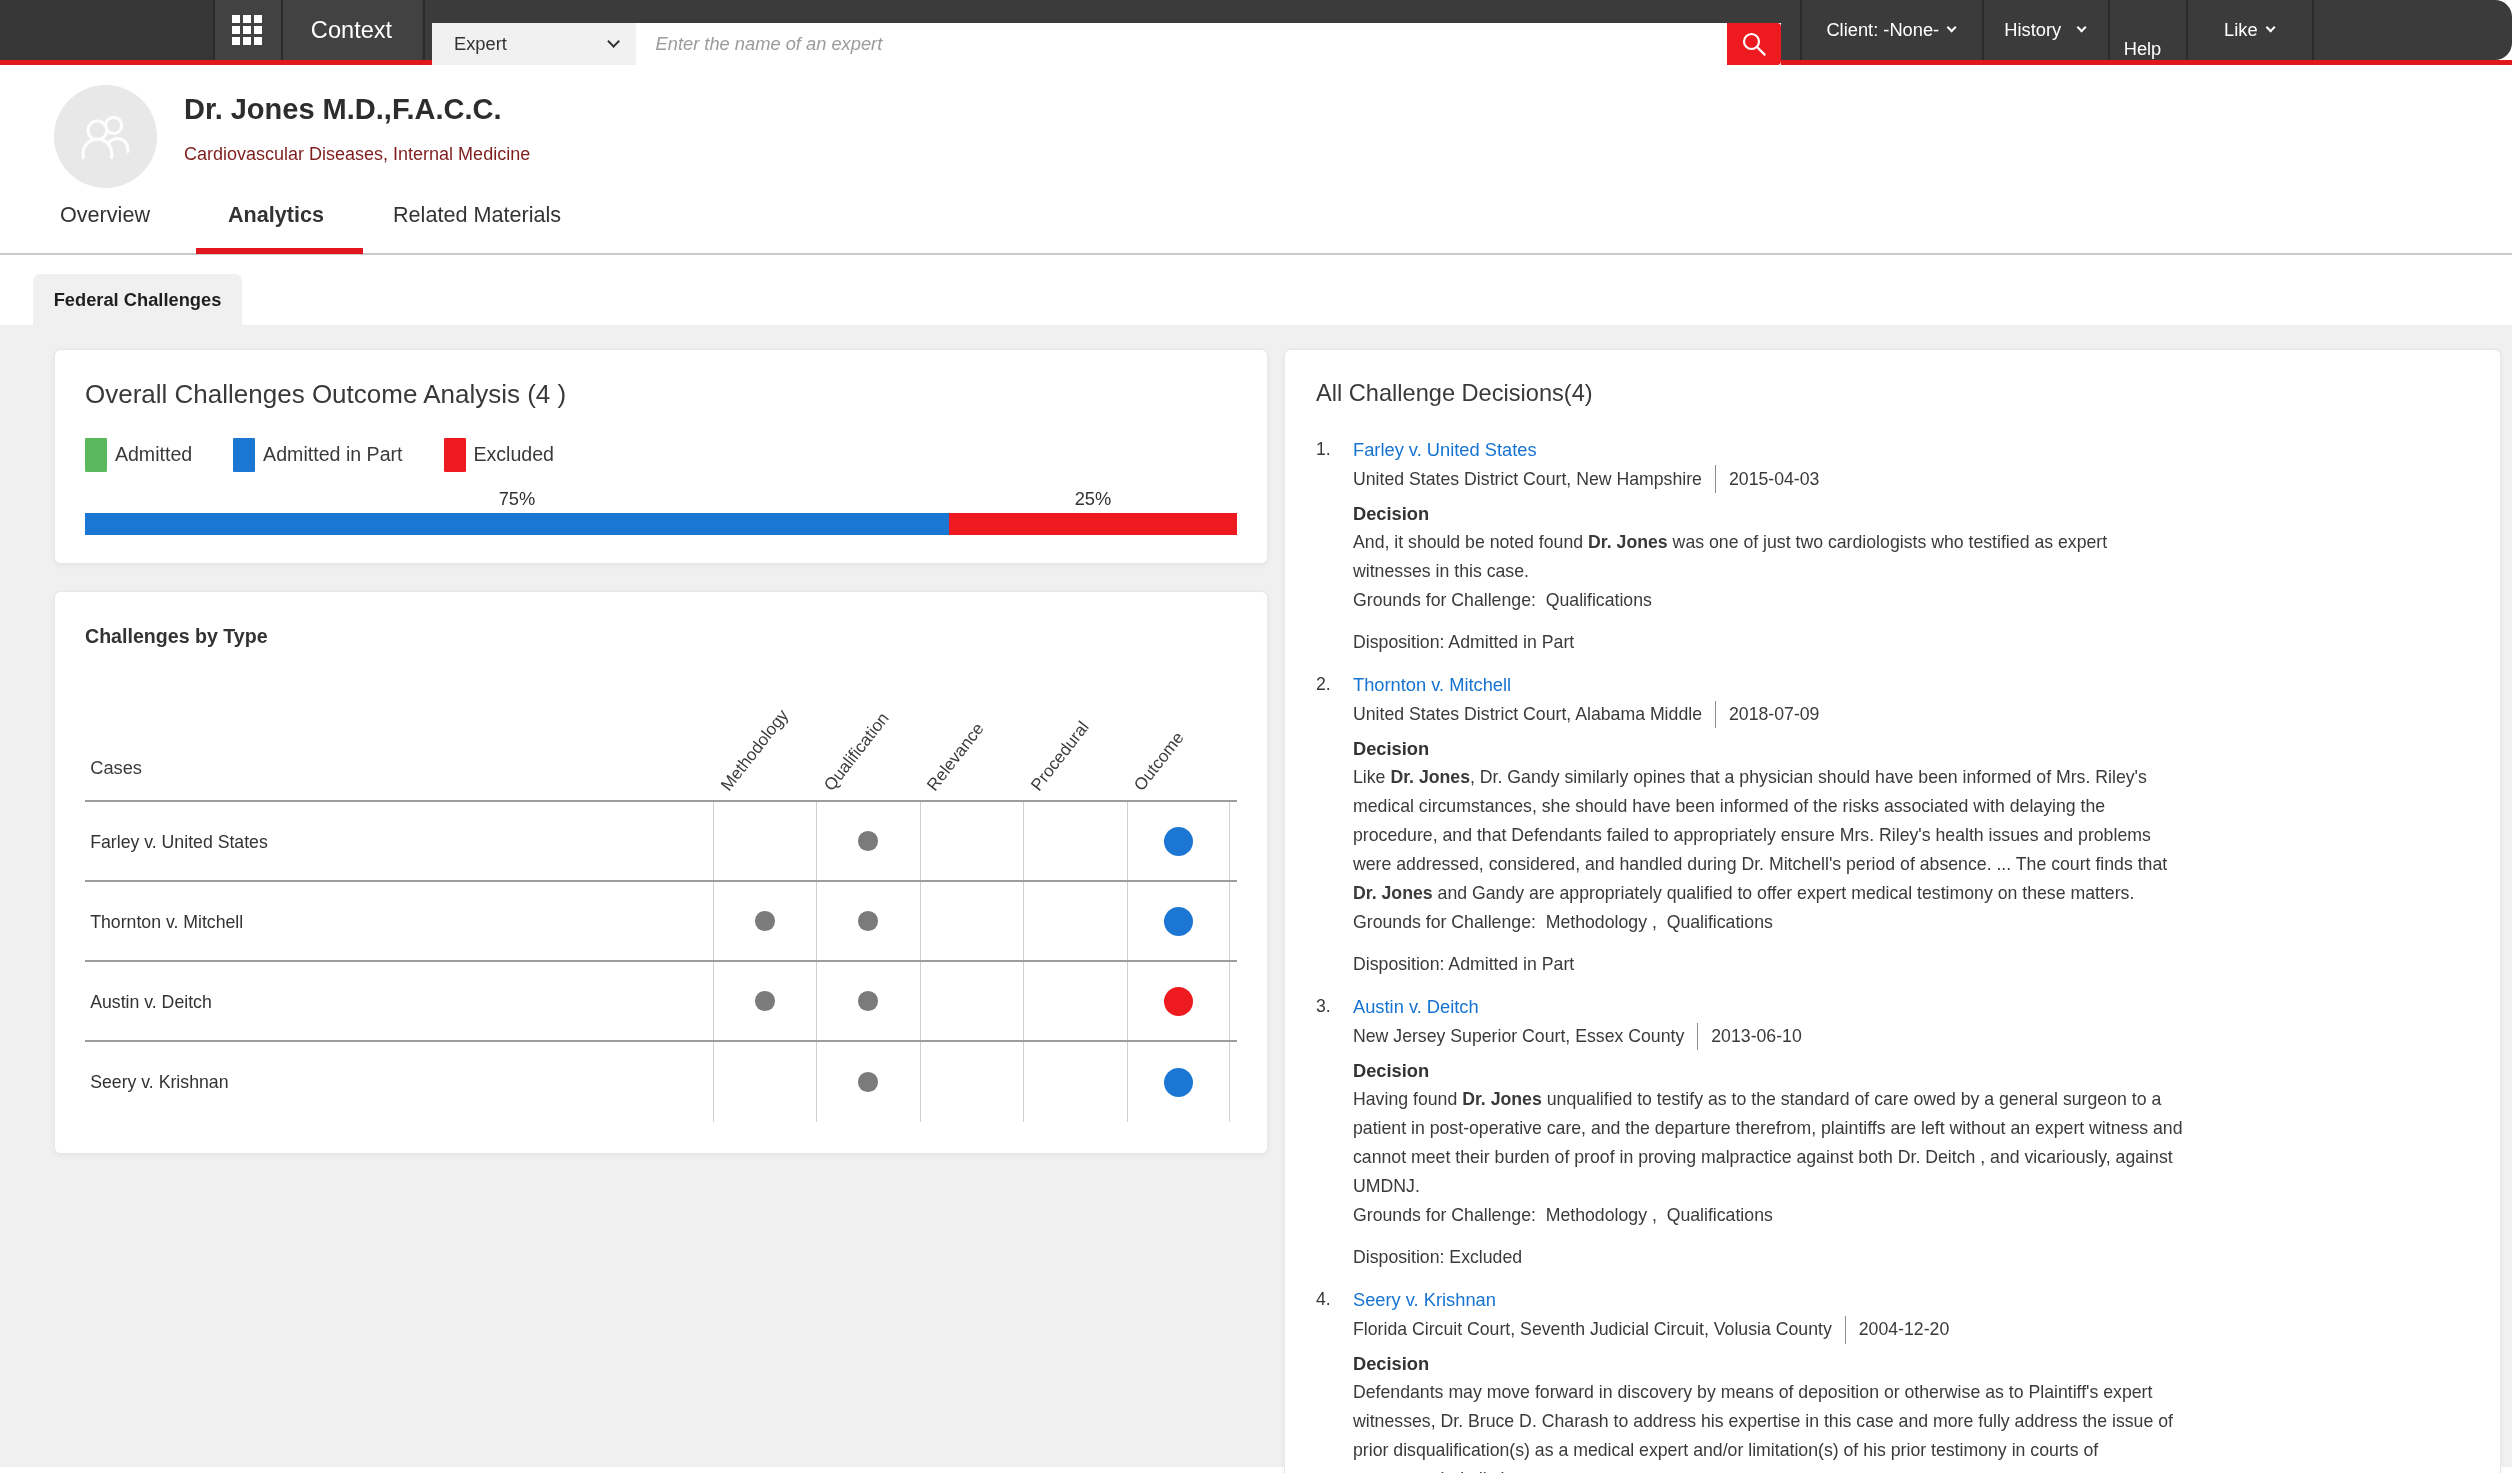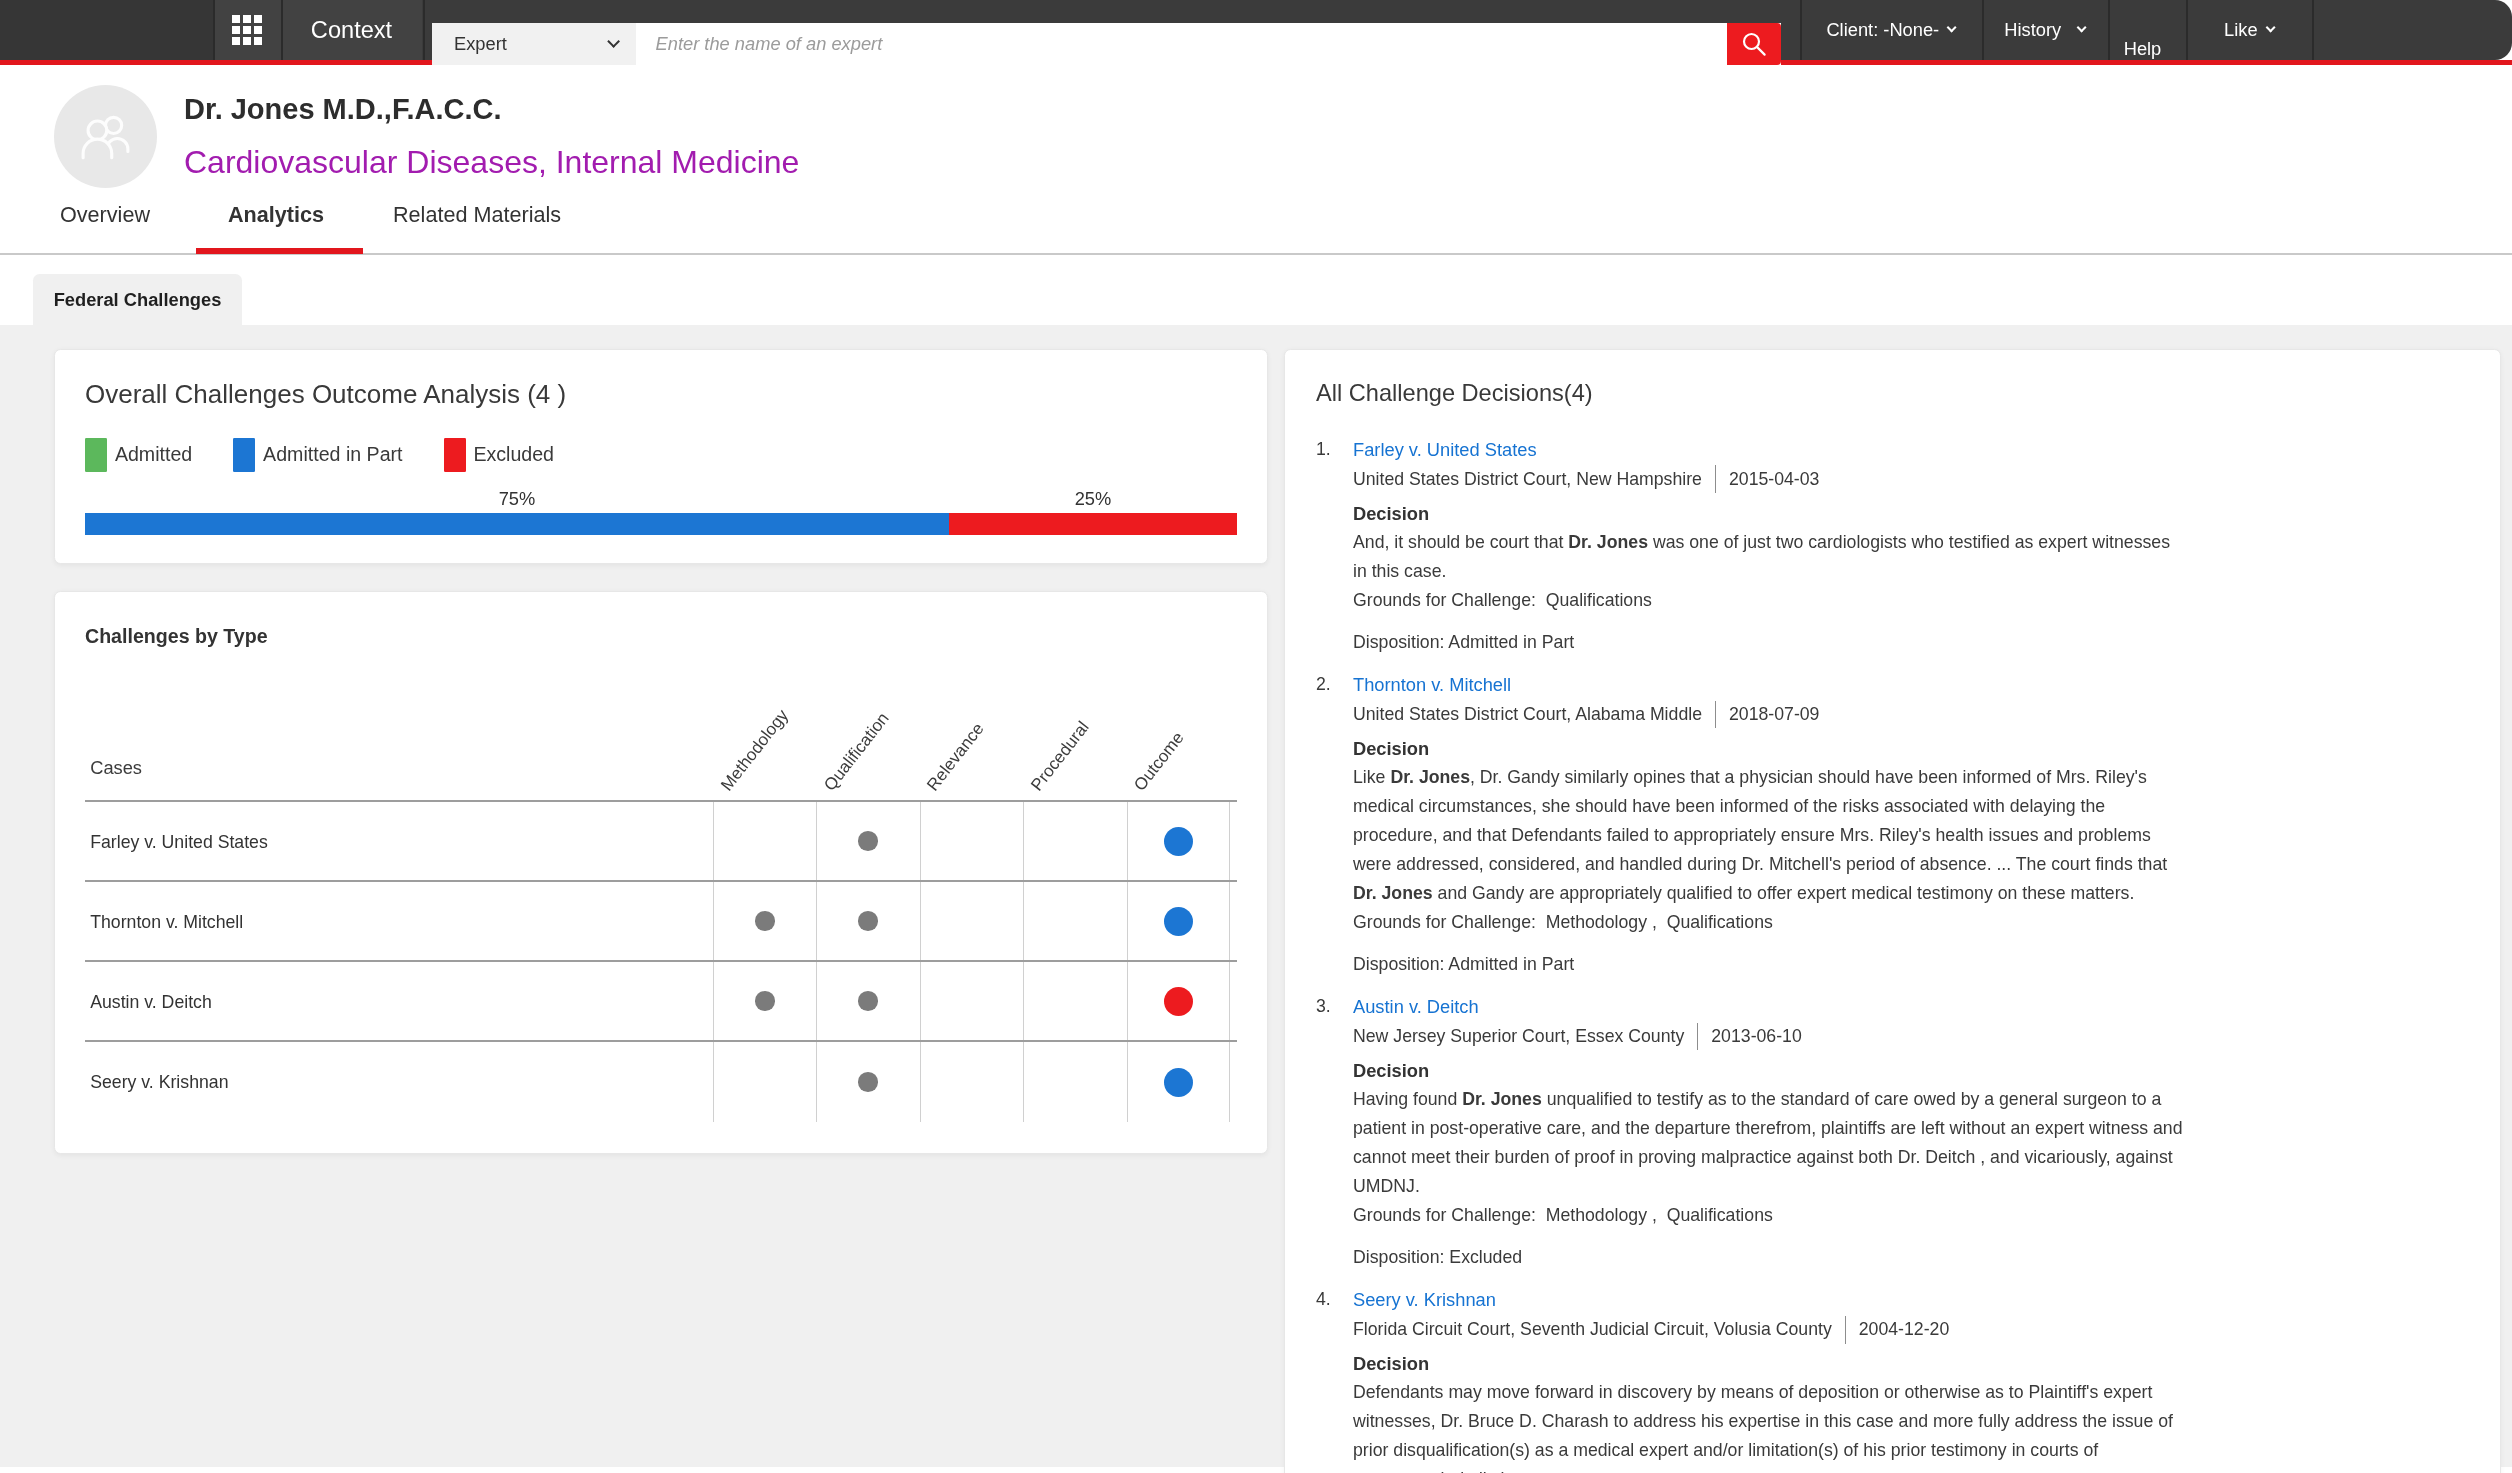--- a/index.html
+++ b/index.html
@@ -33,21 +33,21 @@
   .ni-history { left:1982px; width:126px;gap:8px; }
   .ni-help    { left:2108px; width:69px;align-items:flex-end; }
   .ni-more    { left:2186px; width:126px; }
   .red-line { height:5.2px; background:#e2161d; }
 
   
   .phead { position:relative; height:190px; background:#fff; border-bottom:2px solid #c9c9c9; }
   .avatar { position:absolute; left:54px; top:19.6px; width:103px; height:103px; border-radius:50%;
             background:#e8e8e8; display:flex; align-items:center; justify-content:center; }
   .pname { position:absolute; left:184px; top:27.5px; font-size:29px; font-weight:bold; color:#2d2d2d; }
-  .pspec { position:absolute; left:184px; top:79px; font-size:32px; color:#a21caf; }
+  .pspec { position:absolute; left:184px; top:79px; font-size:18px; color:#7f1d1d; }
   .ptab { position:absolute; top:137px; font-size:21.6px; color:#333; cursor:pointer; }
   .ptab.t0 { left:60px; } .ptab.t1 { left:228px; font-weight:bold; } .ptab.t2 { left:393px; }
   .tab-underline { position:absolute; left:196px; top:183px; width:167px; height:5.9px; background:#e2161d; }
 
   
   .band { position:relative; height:70px; background:#fff; }
   .subtab { position:absolute; left:33px; bottom:0; width:209px; height:51px; background:#f0f0f0;
             border-radius:6.5px 6.5px 0 0; display:flex; align-items:center; justify-content:center;
             font-size:18.3px; font-weight:bold; color:#1f1f1f; cursor:pointer; }
 
@@ -275,21 +275,21 @@
 
   <div class="card card3">
     <div class="c3-title">All Challenge Decisions(4)</div>
     <div class="entries" id="entries">
         <div class="entry">
           <div class="enum">1.</div>
           <div class="ebody"><a class="case-link">Farley v. United States</a><div class="court-row">
               <span>United States District Court, New Hampshire</span>
               <span class="court-sep"></span>
               <span>2015-04-03</span>
-            </div><div class="dec-h">Decision</div><div class="dec-p"><span>And, it should be court that </span><strong>Dr. Jones</strong><span> was one of just two cardiologists who testified as expert witnesses in this case.</span></div><div class="grounds">Grounds for Challenge:  Qualifications</div><div class="dispo">Disposition: Admitted in Part</div></div>
+            </div><div class="dec-h">Decision</div><div class="dec-p"><span>And, it should be noted found </span><strong>Dr. Jones</strong><span> was one of just two cardiologists who testified as expert witnesses in this case.</span></div><div class="grounds">Grounds for Challenge:  Qualifications</div><div class="dispo">Disposition: Admitted in Part</div></div>
         </div>
         <div class="entry">
           <div class="enum">2.</div>
           <div class="ebody"><a class="case-link">Thornton v. Mitchell</a><div class="court-row">
               <span>United States District Court, Alabama Middle</span>
               <span class="court-sep"></span>
               <span>2018-07-09</span>
             </div><div class="dec-h">Decision</div><div class="dec-p"><span>Like </span><strong>Dr. Jones</strong><span>, Dr. Gandy similarly opines that a physician should have been informed of Mrs. Riley's medical circumstances, she should have been informed of the risks associated with delaying the procedure, and that Defendants failed to appropriately ensure Mrs. Riley's health issues and problems were addressed, considered, and handled during Dr. Mitchell's period of absence. ... The court finds that </span><strong>Dr. Jones</strong><span> and Gandy are appropriately qualified to offer expert medical testimony on these matters.</span></div><div class="grounds">Grounds for Challenge:  Methodology ,  Qualifications</div><div class="dispo">Disposition: Admitted in Part</div></div>
         </div>
         <div class="entry">

